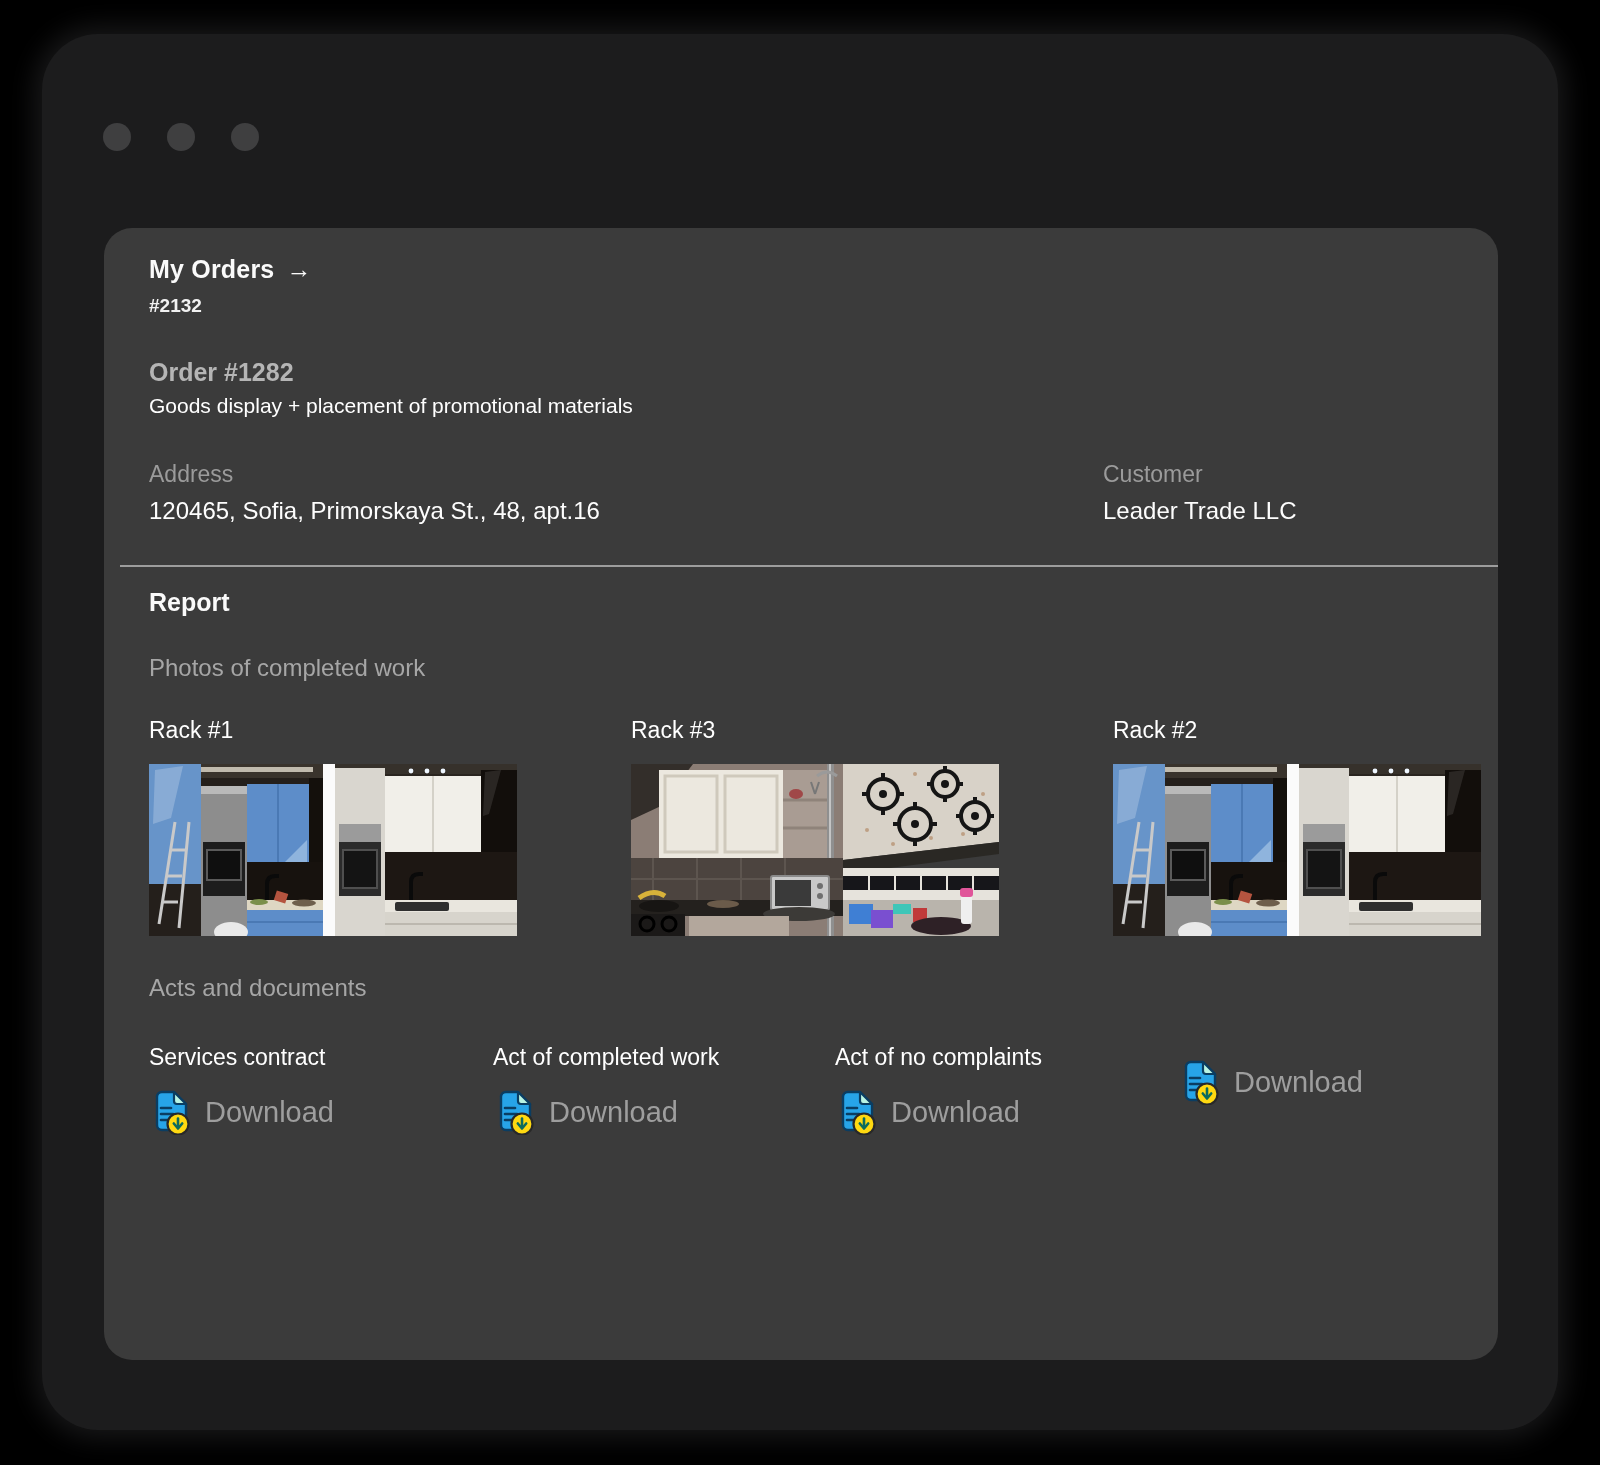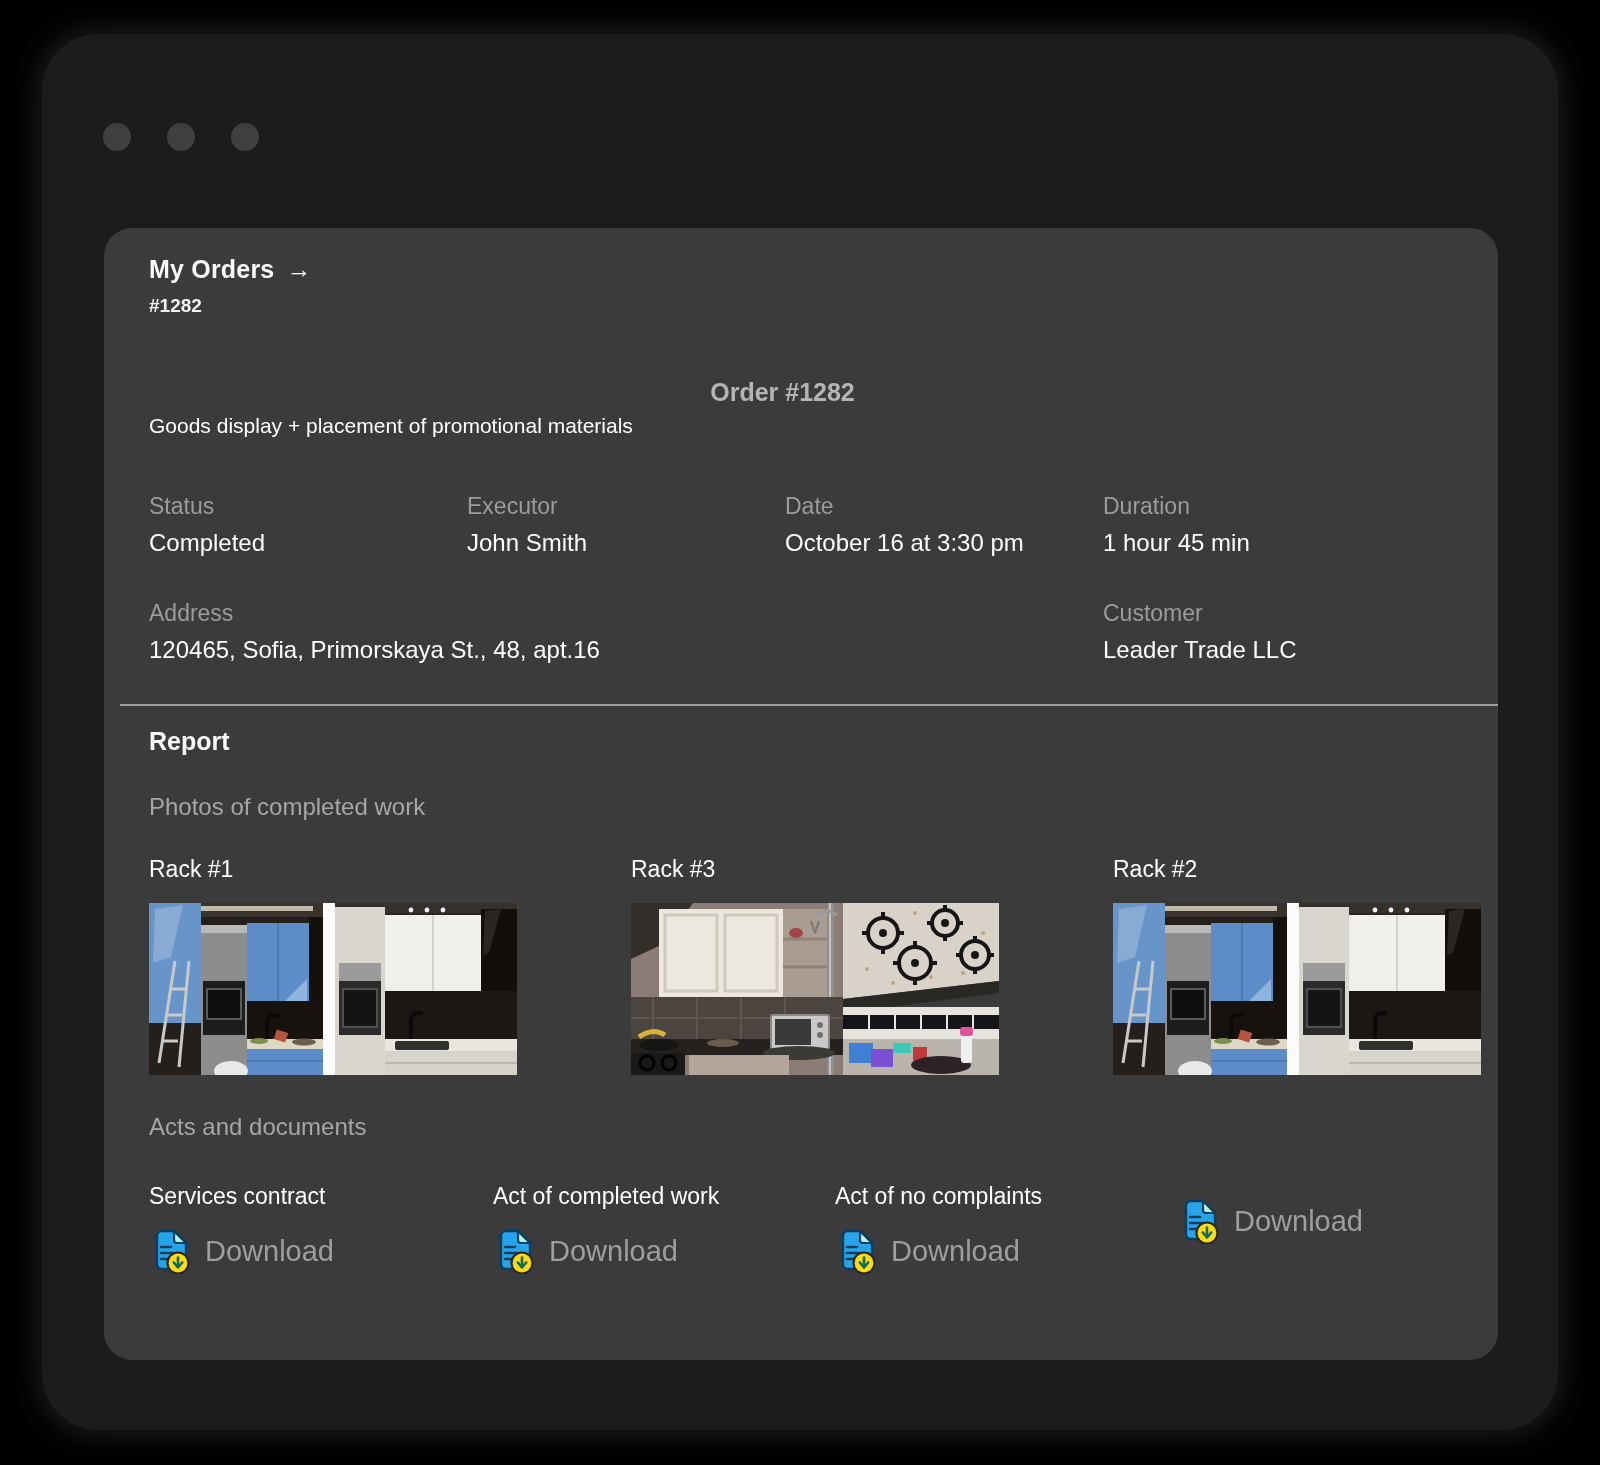--- a/index.html
+++ b/index.html
@@ -27,21 +27,21 @@
     background: #3b3b3b;
     border-radius: 28px;
     padding: 0 82px 17px 45px;
     color: #fff;
   }
 
   .breadcrumb { margin-top: 27px; display: flex; align-items: baseline; gap: 12px;
     font-size: 25px; font-weight: bold; color: #fafafa; letter-spacing: .2px; cursor: pointer; }
   .order-ref { margin-top: 11px; font-size: 19px; font-weight: bold; color: #f2f2f2; }
 
-  .order-heading { margin-top: 61px; font-size: 25px; font-weight: bold; color: #b5b5b5; text-align: center; }
+  .order-heading { margin-top: 41px; font-size: 25px; font-weight: bold; color: #b5b5b5; }
   .order-title { margin-top: 7px; font-size: 21px; font-weight: 400; color: #ffffff; }
 
   .fields-grid { margin-top: 55px; display: grid; grid-template-columns: 318px 318px 318px 1fr; }
   .fields-grid.second { margin-top: 43px; }
   .field-label { font-size: 23px; color: #9b9b9b; }
   .field-value { margin-top: 9px; font-size: 24px; color: #fdfdfd; }
   .span-three { grid-column: 1 / span 3; }
 
   .divider { margin: 40px -82px 0 -29px; height: 2px; background: #9d9d9d; }
 
@@ -219,43 +219,25 @@
     <div class="dot"></div>
     <div class="dot"></div>
   </div>
 
   <div class="card">
 
     <div class="breadcrumb">
       <span>My Orders</span>
       <span>→</span>
     </div>
-    <div class="order-ref">#1282</div>
+    <div class="order-ref">#2132</div>
 
     <div class="order-heading">Order #1282</div>
     <div class="order-title">Goods display + placement of promotional materials</div>
 
-    <div class="fields-grid">
-      <div>
-        <div class="field-label">Status</div>
-        <div class="field-value">Completed</div>
-      </div>
-      <div>
-        <div class="field-label">Executor</div>
-        <div class="field-value">John Smith</div>
-      </div>
-      <div>
-        <div class="field-label">Date</div>
-        <div class="field-value">October 16 at 3:30 pm</div>
-      </div>
-      <div>
-        <div class="field-label">Duration</div>
-        <div class="field-value">1 hour 45 min</div>
-      </div>
-    </div>
 
     <div class="fields-grid second">
       <div class="span-three">
         <div class="field-label">Address</div>
         <div class="field-value">120465, Sofia, Primorskaya St., 48, apt.16</div>
       </div>
       <div>
         <div class="field-label">Customer</div>
         <div class="field-value">Leader Trade LLC</div>
       </div>

